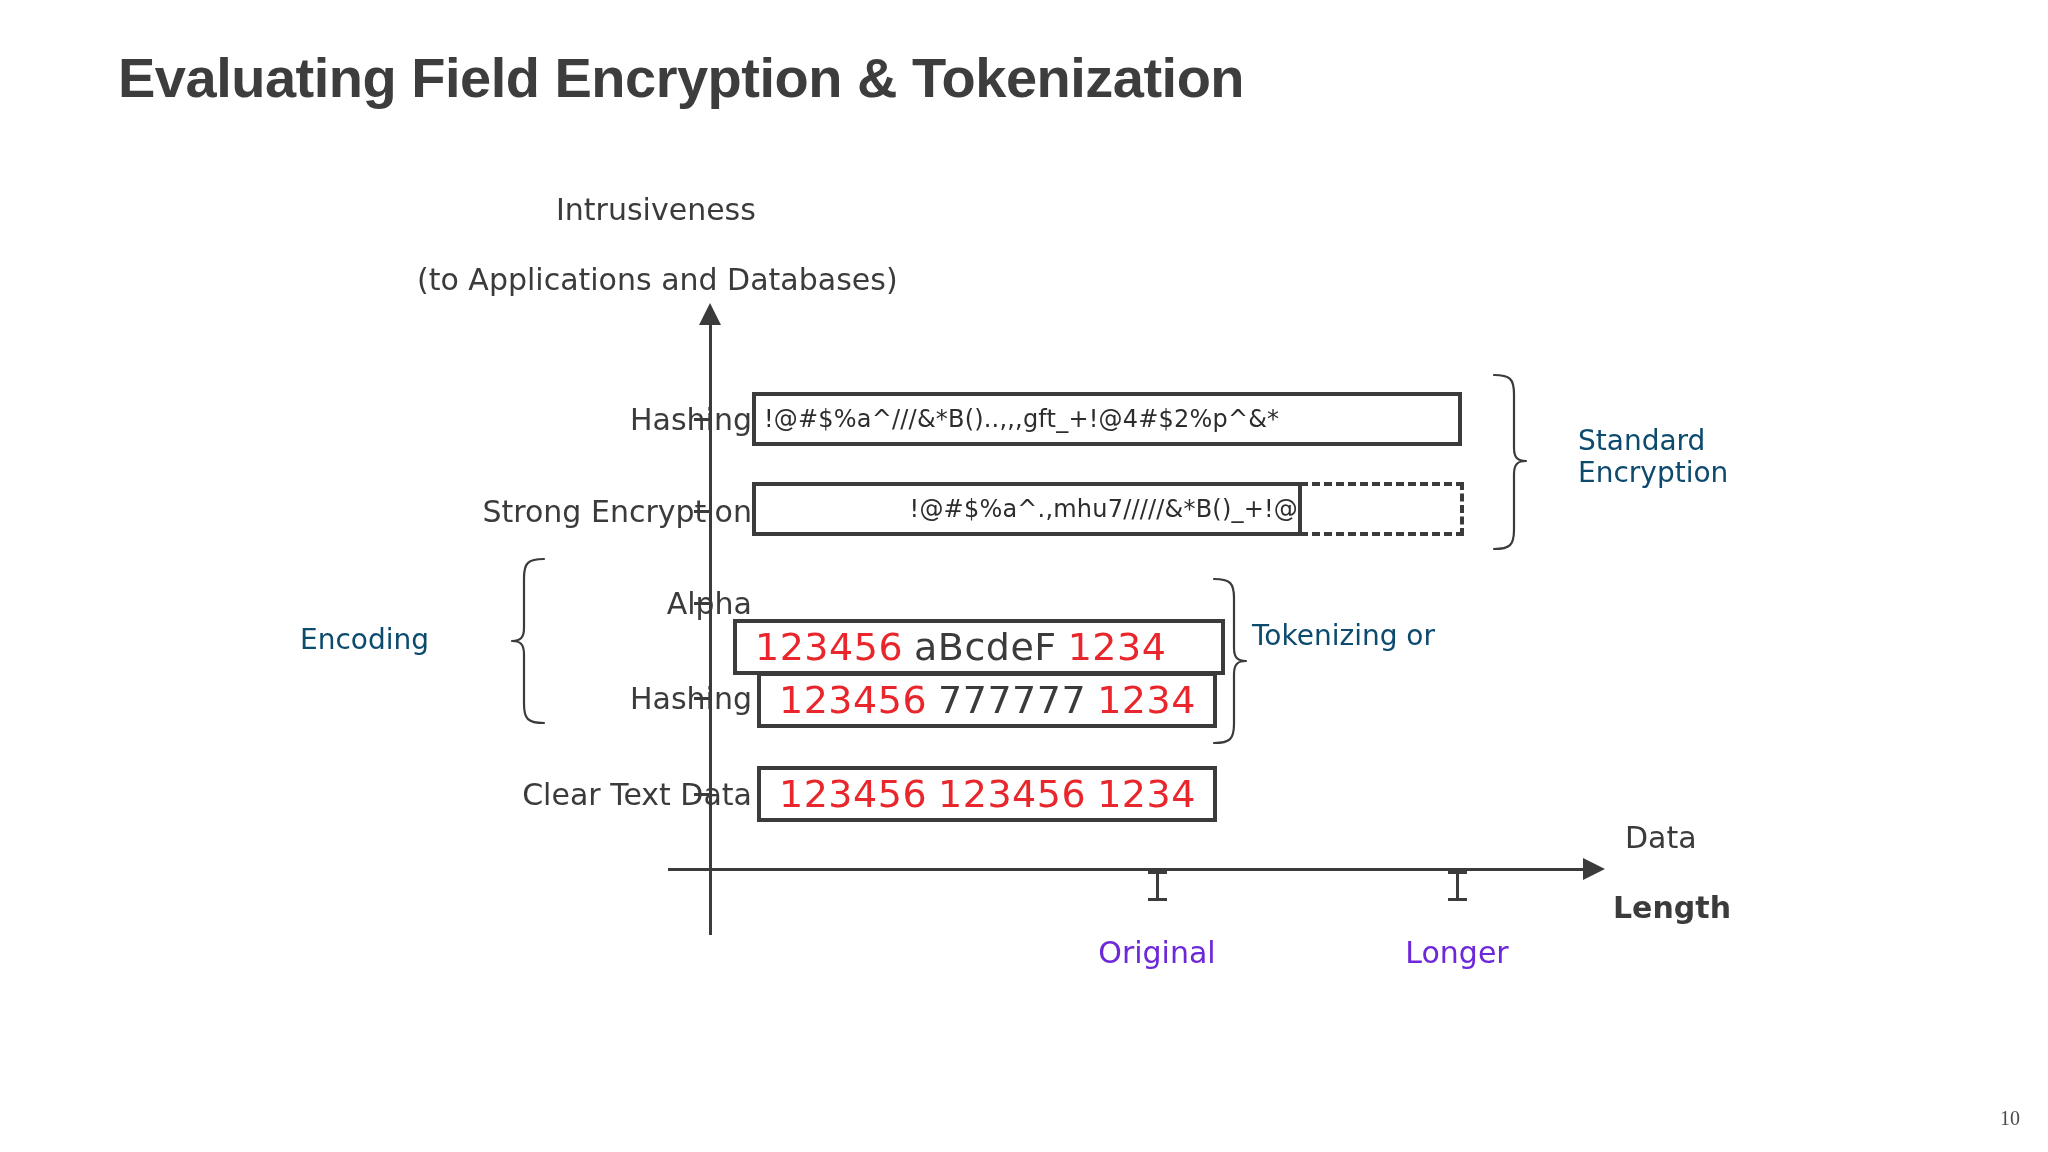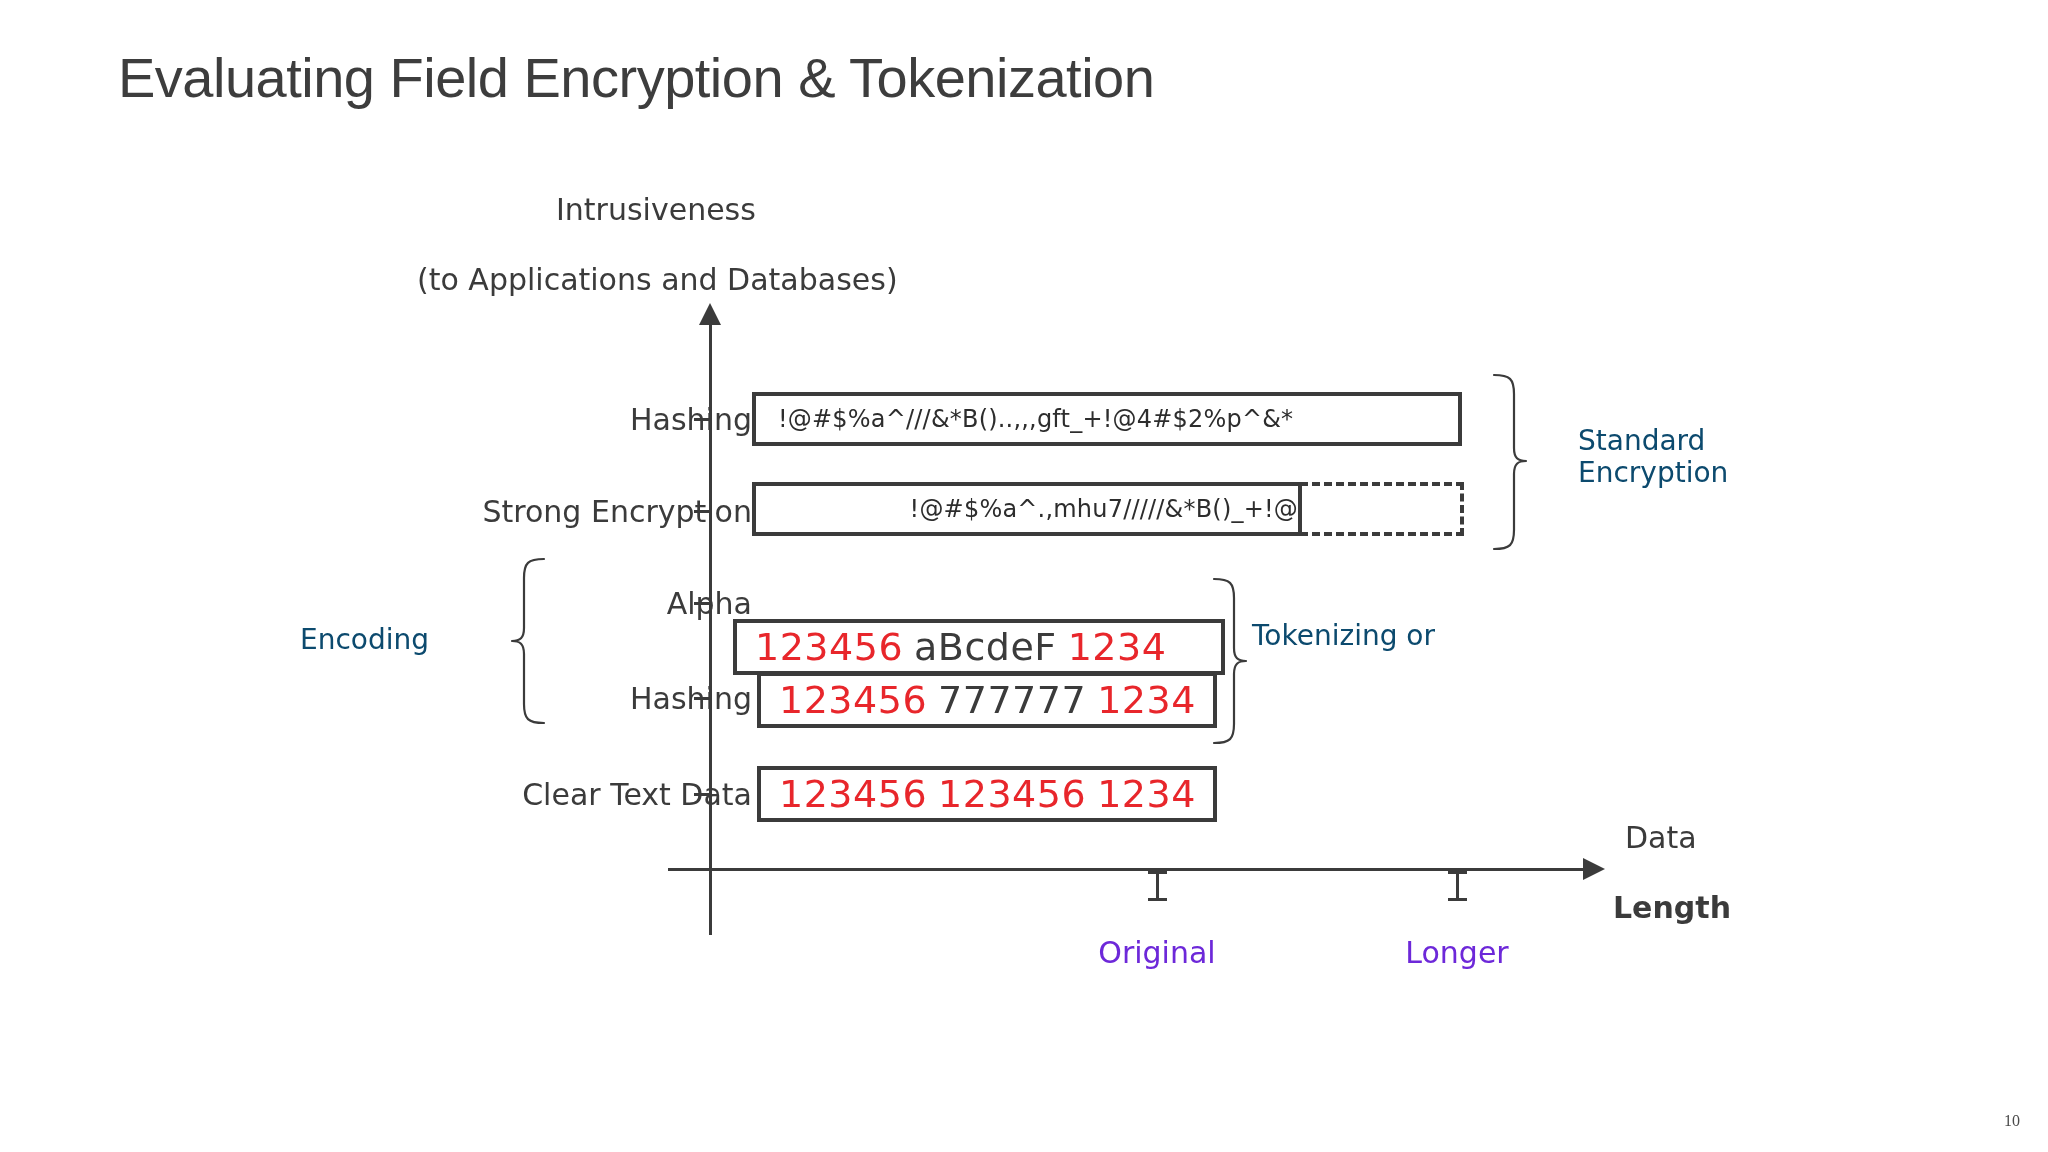--- a/index.html
+++ b/index.html
@@ -15,21 +15,21 @@
     font-family: "DejaVu Sans", sans-serif;
     color: #3b3b3b;
   }
 
   
   #slide-title {
     position: absolute;
     left: 118px;
     top: 45px;
     font-family: "Liberation Sans", sans-serif;
-    font-weight: normal;
+    font-weight: bold;
     font-size: 56px;
     letter-spacing: -0.5px;
     color: #3d3d3d;
     white-space: nowrap;
   }
 
   
   .axis-title {
     position: absolute;
     font-family: "DejaVu Sans", sans-serif;
@@ -127,21 +127,21 @@
     box-sizing: border-box;
     display: flex;
     align-items: center;
     white-space: nowrap;
     overflow: hidden;
   }
   .box-mono {
     font-family: "DejaVu Sans", sans-serif;
     font-size: 24px;
     color: #2d2d2d;
-    padding-left: 22px;
+    padding-left: 8px;
     letter-spacing: 0.2px;
   }
   .box-data {
     font-size: 38px;
     padding-left: 18px;
     letter-spacing: 0.5px;
   }
   .seg-red  { color: #e8262b; }
   .seg-dark { color: #3b3b3b; }
   .seg-sp   { display: inline-block; width: 11px; }
@@ -173,21 +173,21 @@
     white-space: nowrap;
     line-height: 1.15;
   }
 
   
   #page-number {
     position: absolute;
     right: 28px;
     bottom: 22px;
     font-family: "Liberation Serif", serif;
-    font-size: 16px;
+    font-size: 20px;
     color: #4a4a4a;
   }
 </style>
 </head>
 <body>
 
 <div id="slide-title">Evaluating Field Encryption &amp; Tokenization</div>
 
 <div id="y-axis-line"></div>
 <div id="y-axis-arrow"></div>

